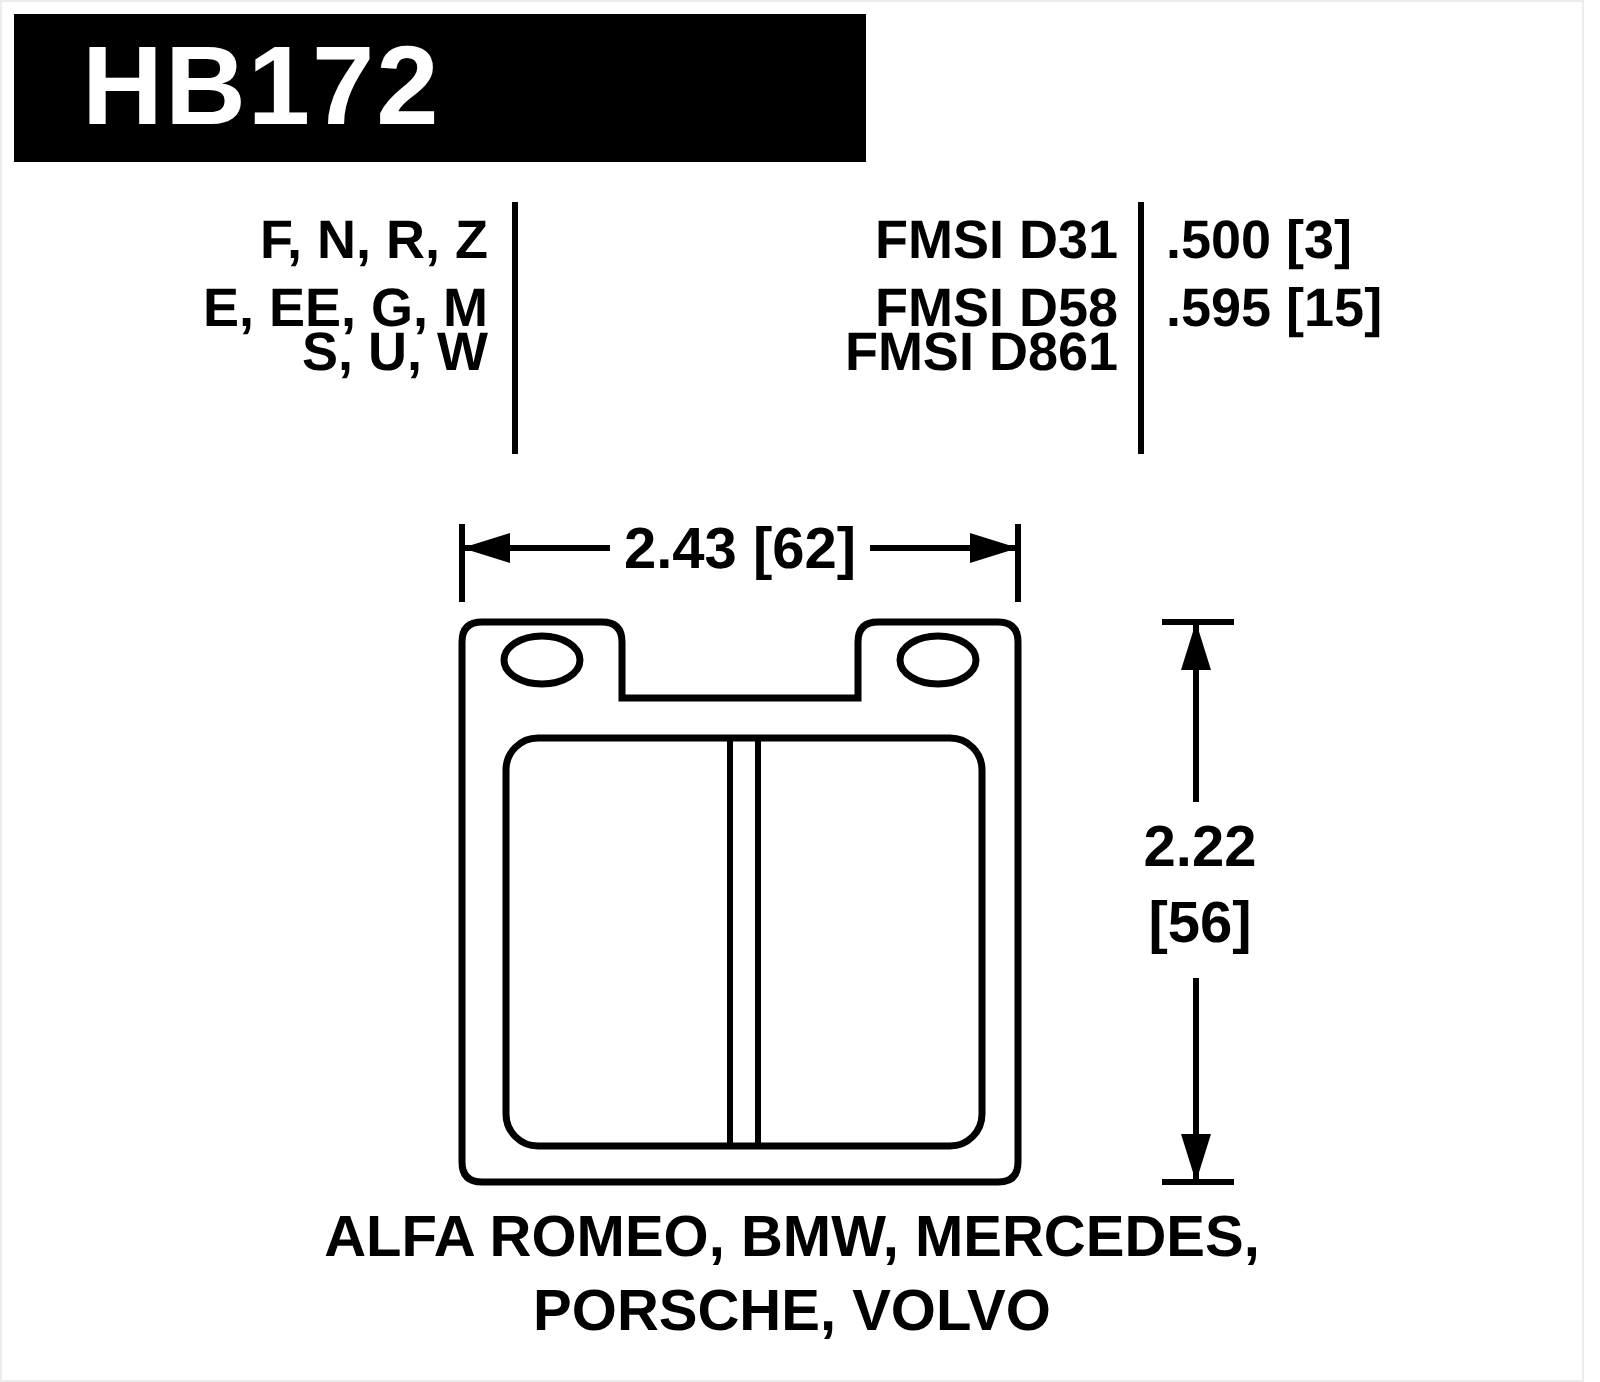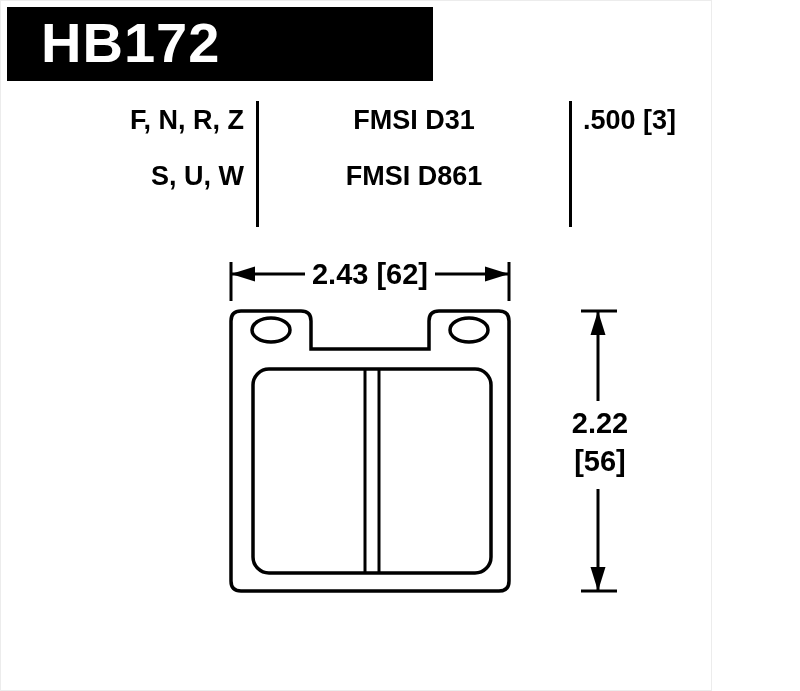--- a/index.html
+++ b/index.html
@@ -1,21 +1,21 @@
 <!DOCTYPE html>
 <html><head>
 <meta charset="utf-8">
 <style>
   * { margin: 0; padding: 0; box-sizing: border-box; }
   html, body { background: #ffffff; }
   body { font-family: "Liberation Sans", sans-serif; }
 
   .page {
     position: relative;
-    width: 712px;
+    width: 792px;
     height: 691px;
     background: #ffffff;
     border: 1px solid #ececec;
     overflow: hidden;
   }
 
   
   .banner {
     position: absolute;
     left: 6px;
@@ -43,21 +43,21 @@
   }
   .cell {
     position: absolute;
     font-size: 27px;
     font-weight: bold;
     line-height: 34px;
     color: #000000;
     white-space: nowrap;
   }
   .cell.codes     { left: 40px;  width: 203px; text-align: right; }
-  .cell.fmsi      { left: 268px; width: 290px; text-align: center; }
+  .cell.fmsi      { left: 268px; width: 290px; text-align: right; }
   .cell.thickness { left: 582px; width: 200px; text-align: left; }
 
   .vdivider {
     position: absolute;
     top: 100px;
     width: 3px;
     height: 126px;
     background: #000000;
   }
   .vdivider.d1 { left: 255px; }
@@ -98,20 +98,25 @@
 
   <div class="banner">
     <div class="pn">HB172</div>
   </div>
 
   <div class="spec-row" style="top:102px">
     <div class="cell codes">F, N, R, Z</div>
     <div class="cell fmsi">FMSI D31</div>
     <div class="cell thickness">.500 [3]</div>
   </div>
+  <div class="spec-row" style="top:136px">
+    <div class="cell codes">E, EE, G, M</div>
+    <div class="cell fmsi">FMSI D58</div>
+    <div class="cell thickness">.595 [15]</div>
+  </div>
   <div class="spec-row" style="top:158px">
     <div class="cell codes">S, U, W</div>
     <div class="cell fmsi">FMSI D861</div>
     <div class="cell thickness"></div>
   </div>
 
   <div class="vdivider d1"></div>
   <div class="vdivider d2"></div>
 
   <svg class="drawing" viewBox="0 0 480 355">
@@ -143,14 +148,18 @@
       <line x1="410" y1="340" x2="446" y2="340"></line>
       <line x1="427" y1="60" x2="427" y2="150"></line>
       <line x1="427" y1="238" x2="427" y2="340"></line>
     </g>
     <polygon points="427,60 419.5,84 434.5,84" fill="#000000"></polygon>
     <polygon points="427,340 419.5,316 434.5,316" fill="#000000"></polygon>
     <text x="429" y="182" text-anchor="middle">2.22</text>
     <text x="429" y="220" text-anchor="middle">[56]</text>
   </svg>
 
+  <div class="applications">
+    <div>ALFA ROMEO, BMW, MERCEDES,</div>
+    <div>PORSCHE, VOLVO</div>
+  </div>
 
 </div>
 
 </body></html>

